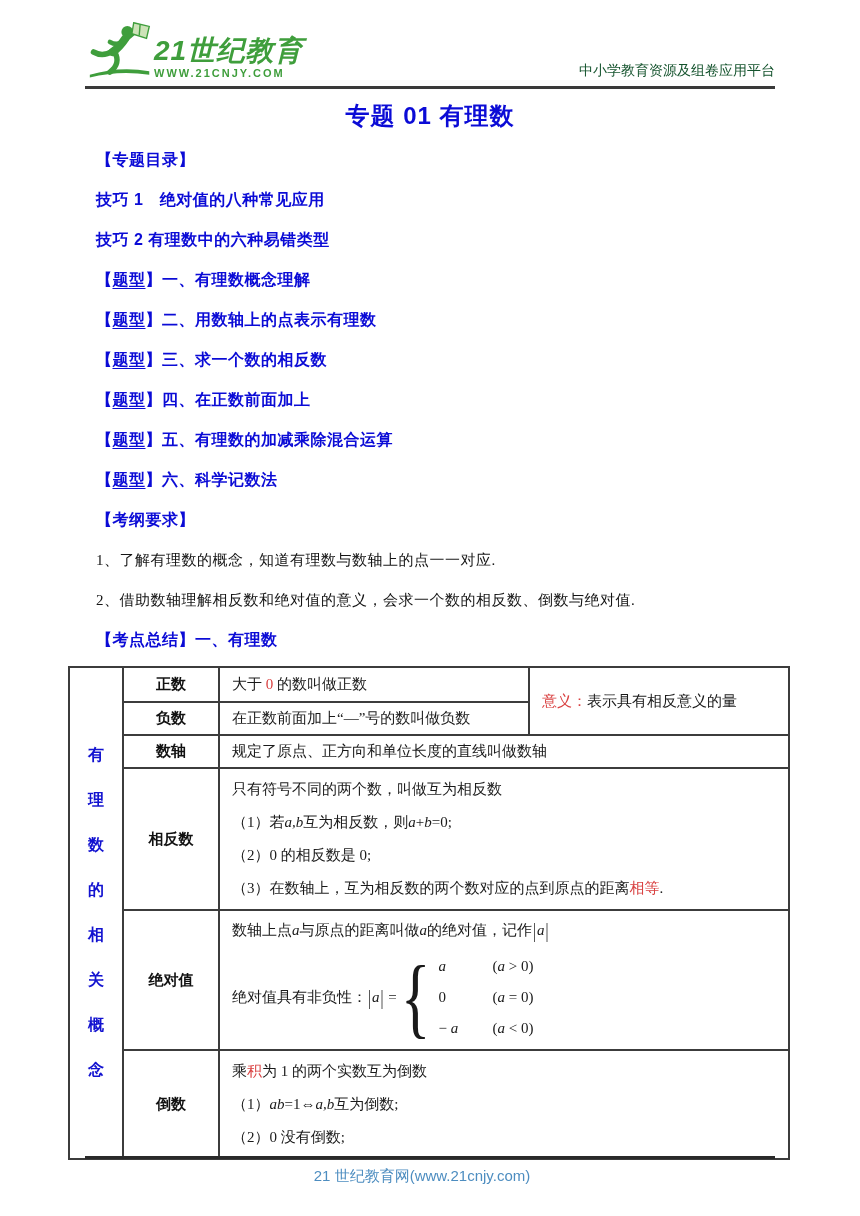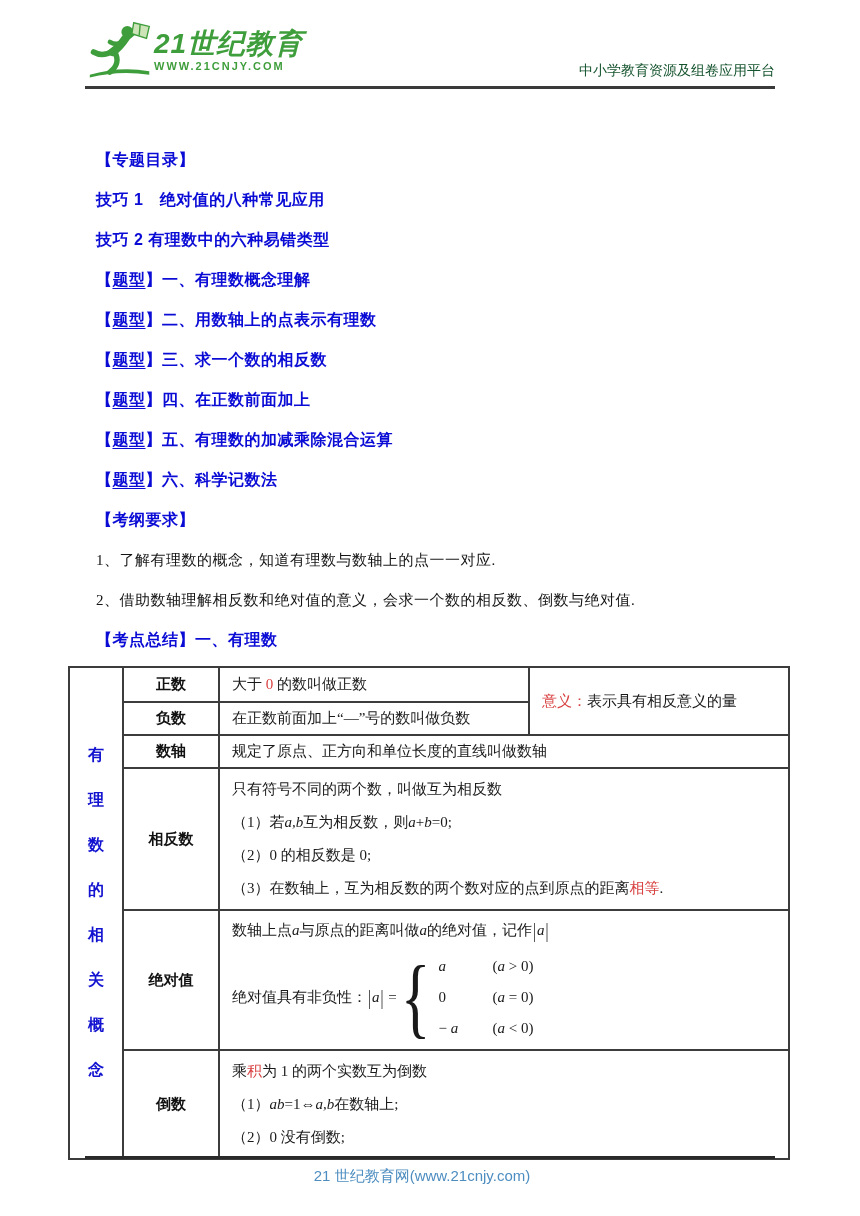--- a/index.html
+++ b/index.html
@@ -5,21 +5,21 @@
   * { margin:0; padding:0; box-sizing:border-box; }
   html,body { background:#ffffff; }
   .page {
     position:relative; width:860px; height:1216px; background:#fff;
     font-family:"Liberation Sans", sans-serif; overflow:hidden;
   }
 
   
   .header { position:absolute; left:88px; right:85px; top:22px; height:64px;
     display:flex; justify-content:space-between; align-items:flex-end; }
-  .logo { display:flex; align-items:flex-start; }
+  .logo { display:flex; align-items:center; }
   .logo svg { width:64px; height:60px; }
   .logo-text { margin-left:2px; padding-top:8px; }
   .brand-name { font-size:28px; font-weight:800; font-style:italic; color:#3f9e3c;
     letter-spacing:1px; line-height:28px; font-family:"Liberation Sans",sans-serif; }
   .brand-url { font-size:11px; font-weight:bold; color:#3f9e3c; letter-spacing:2px;
     margin-top:2px; }
   .platform-text { font-size:14px; color:#14532d; margin-bottom:6px;
     font-family:Liberation Mono, monospace; }
   .header-rule { position:absolute; left:85px; right:85px; top:86px; height:3px;
     background:#3a3a3a; }
@@ -98,20 +98,21 @@
       </span>
       <div class="logo-text">
         <div class="brand-name">21世纪教育</div>
         <div class="brand-url">WWW.21CNJY.COM</div>
       </div>
     </div>
     <div class="platform-text">中小学教育资源及组卷应用平台</div>
   </div>
   <div class="header-rule"></div>
 
+  <div class="doc-title">专题 01 有理数</div>
 
   <div class="headings">
     <div class="h-line">【专题目录】</div>
     <div class="h-line">技巧 1　绝对值的八种常见应用</div>
     <div class="h-line">技巧 2 有理数中的六种易错类型</div>
     <div class="h-line">
         <span>【</span>
         <span class="u">题型</span>
         <span>】一、有理数概念理解</span>
       </div>
@@ -238,21 +239,21 @@
           <div class="cell-line">
                 <span>乘</span>
                 <span class="seg-red">积</span>
                 <span>为 1 的两个实数互为倒数</span>
               </div>
           <div class="cell-line">
                 <span>（1）</span>
                 <span class="seg-i">ab</span>
                 <span>=1⇔</span>
                 <span class="seg-i">a,b</span>
-                <span> 在数轴上;</span>
+                <span> 互为倒数;</span>
               </div>
           <div class="cell-line">
                 <span>（2）0 没有倒数;</span>
               </div>
         </td>
       </tr>
     </tbody>
       </table>
   </div>
 

